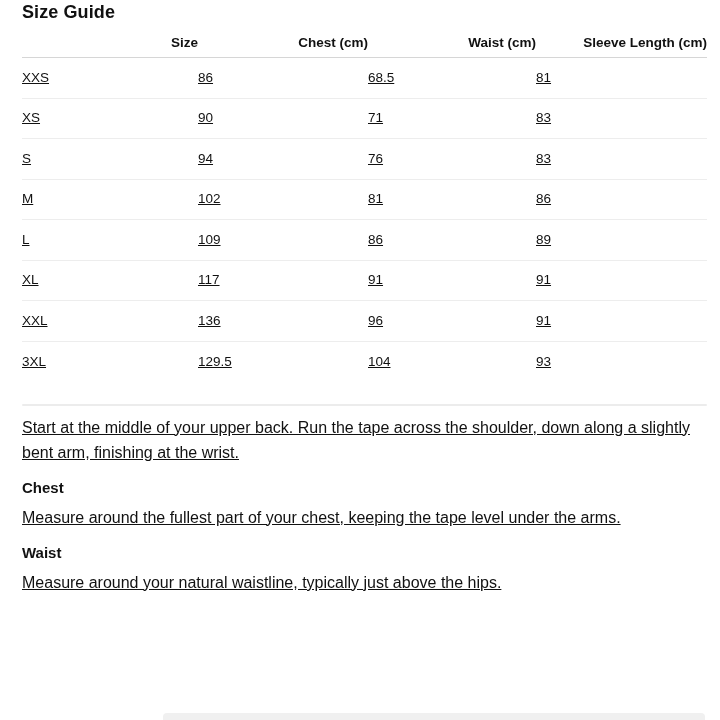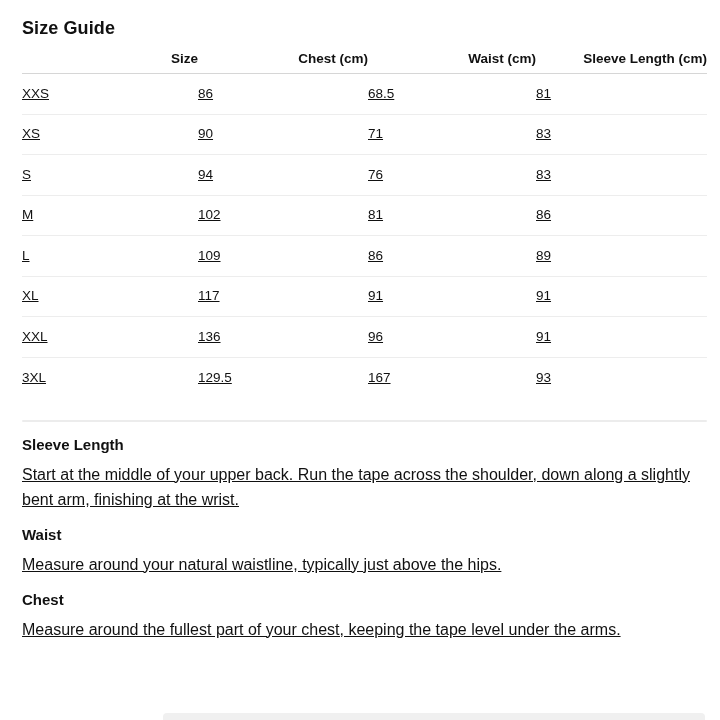--- a/index.html
+++ b/index.html
@@ -5,21 +5,21 @@
   * { margin: 0; padding: 0; box-sizing: border-box; }
   html, body {
     width: 720px; height: 720px;
     background: #ffffff;
     color: #111111;
     font-family: "Liberation Sans", "DejaVu Sans", sans-serif;
     overflow: hidden;
     position: relative;
   }
   .content {
-    padding: 18px 13px 0 22px;
+    padding: 2px 13px 0 22px;
     border-radius: 32px;
   }
   .page-title {
     font-size: 18px;
     line-height: 20px;
     font-weight: 700;
     letter-spacing: 0.1px;
   }
   table.size-table {
     width: 100%;
@@ -154,40 +154,39 @@
       </tr>
       <tr>
         <td>XXL</td>
         <td>136</td>
         <td>96</td>
         <td>91</td>
       </tr>
       <tr>
         <td>3XL</td>
         <td>129.5</td>
-        <td>167</td>
+        <td>104</td>
         <td>93</td>
       </tr>
     </tbody>
   </table>
 
 
   <div class="section-divider"></div>
 
 
   <div>
-    <h3 class="measure-item-title mt-first">Sleeve Length</h3>
     <p class="measure-item-desc">Start at the middle of your upper back. Run the tape across the shoulder, down along a slightly bent arm, finishing at the wrist.</p>
+  </div>
+
+  <div>
+    <h3 class="measure-item-title mt-item">Chest</h3>
+    <p class="measure-item-desc">Measure around the fullest part of your chest, keeping the tape level under the arms.</p>
   </div>
 
   <div>
     <h3 class="measure-item-title mt-item">Waist</h3>
     <p class="measure-item-desc">Measure around your natural waistline, typically just above the hips.</p>
   </div>
 
-  <div>
-    <h3 class="measure-item-title mt-item">Chest</h3>
-    <p class="measure-item-desc">Measure around the fullest part of your chest, keeping the tape level under the arms.</p>
-  </div>
-
 </div>
 
 <div class="bottom-card"></div>
 
 </body></html>

